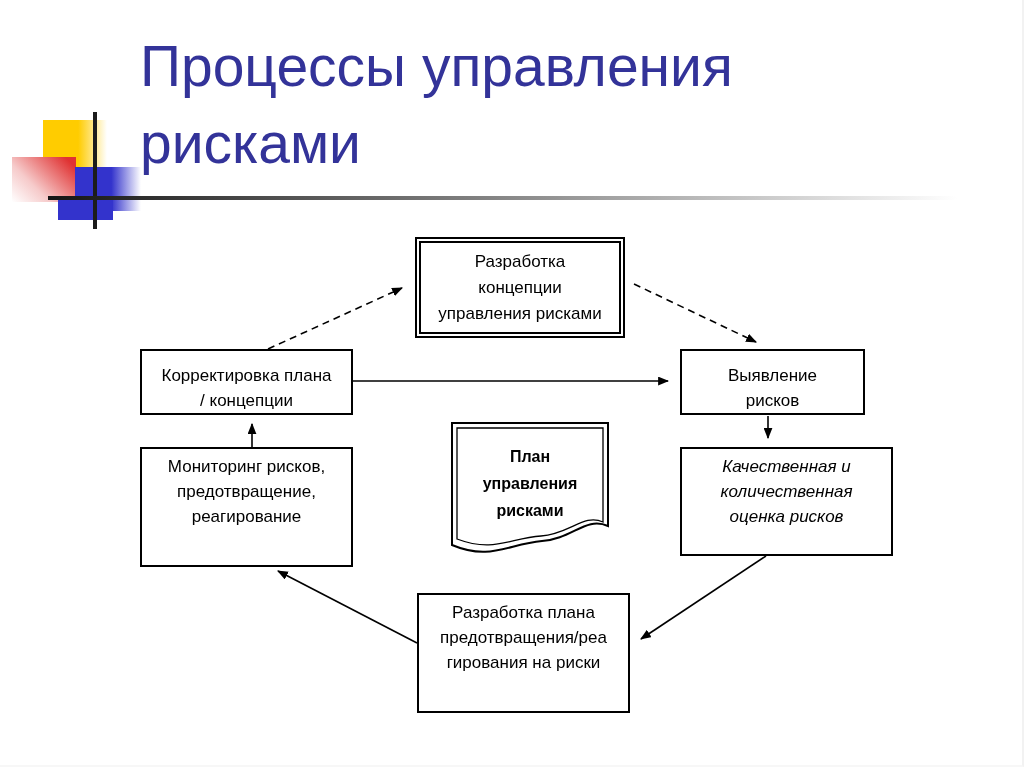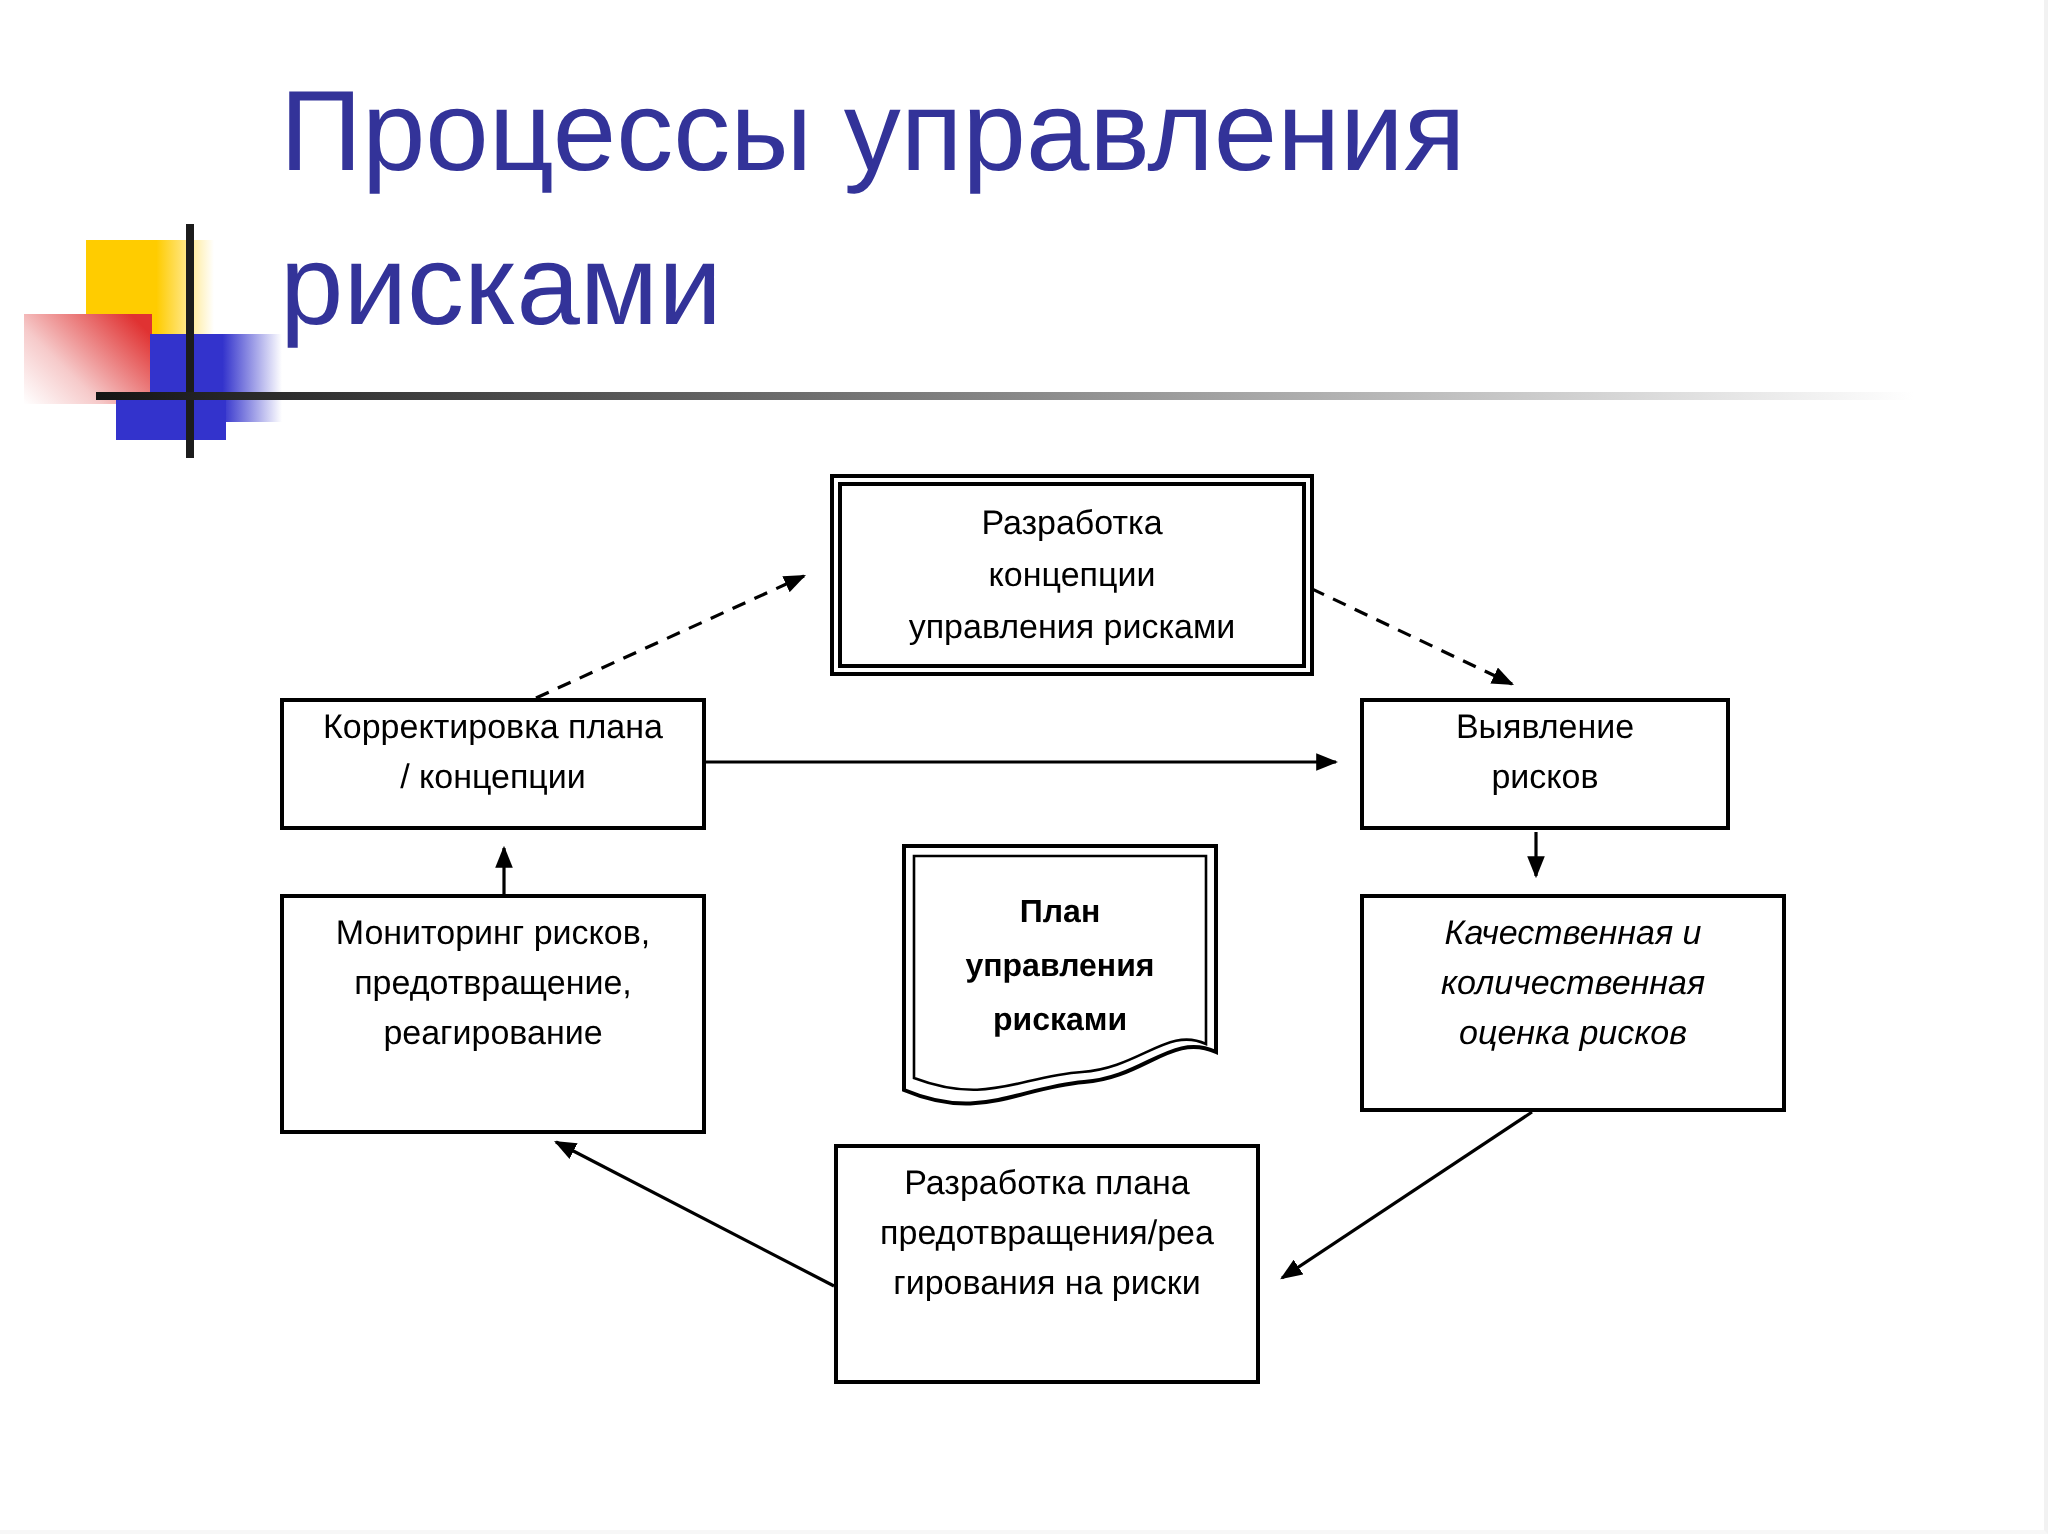--- a/index.html
+++ b/index.html
@@ -70,21 +70,21 @@
   
   .node {
     position: absolute;
     box-sizing: border-box;
     border: 2px solid var(--diagram-line, #000000);
     background: #ffffff;
     font-size: 17px; line-height: 25px; color: #000000;
     text-align: center; white-space: pre-line;
     display: flex; justify-content: center;
   }
-  .node.v-center { align-items: flex-start; }
+  .node.v-center { align-items: flex-end; }
   .node.v-top { align-items: flex-start; padding-top: 5px; }
 
   .node-double {
     position: absolute;
     box-sizing: border-box;
     border: 2px solid var(--diagram-line, #000000);
     background: #ffffff;
     padding: 2px;
   }
   .node-double .inner {
@@ -128,21 +128,21 @@
     </defs>
     <path class="flow dashed" d="M268,349 L402,288" marker-end="url(#arrowhead)"></path>
     <path class="flow dashed" d="M634,284 L756,342" marker-end="url(#arrowhead)"></path>
     <path class="flow" d="M353,381 L668,381" marker-end="url(#arrowhead)"></path>
     <path class="flow" d="M768,416 L768,438" marker-end="url(#arrowhead)"></path>
     <path class="flow" d="M766,556 L641,639" marker-end="url(#arrowhead)"></path>
     <path class="flow" d="M417,643 L278,571" marker-end="url(#arrowhead)"></path>
     <path class="flow" d="M252,447 L252,424" marker-end="url(#arrowhead)"></path>
   </svg>
 
-  <div class="node-double" style="left:415px; top:237px; width:242px; height:101px;">
+  <div class="node-double" style="left:415px; top:237px; width:210px; height:101px;">
     <div class="inner">Разработка
 концепции
 управления рисками</div>
   </div>
 
   <div class="node v-center" style="left:140px; top:349px; width:213px; height:66px;">
     <div>Корректировка плана
 / концепции</div>
   </div>
 
@@ -156,21 +156,21 @@
 количественная
 оценка рисков</div>
   </div>
 
   <div class="node v-top" style="left:140px; top:447px; width:213px; height:120px;">
     <div>Мониторинг рисков,
 предотвращение,
 реагирование</div>
   </div>
 
-  <div class="node v-top" style="left:417px; top:572px; width:213px; height:120px;text-align:center;">
+  <div class="node v-top" style="left:417px; top:593px; width:213px; height:120px;text-align:center;">
     <div>Разработка плана
 предотвращения/реа
 гирования на риски</div>
   </div>
 
   <div class="doc-shape">
     <svg width="160" height="138" viewBox="0 0 160 138" xmlns="http://www.w3.org/2000/svg">
       <path d="M2,2 L158,2 L158,105 C136,95 122,118 92,120 C58,123 40,140 2,124 Z" stroke-width="2"></path>
       <path d="M7,7 L153,7 L153,101 C134,92 120,113 91,115 C60,117 44,132 7,118 Z" stroke-width="1.3"></path>
     </svg>

